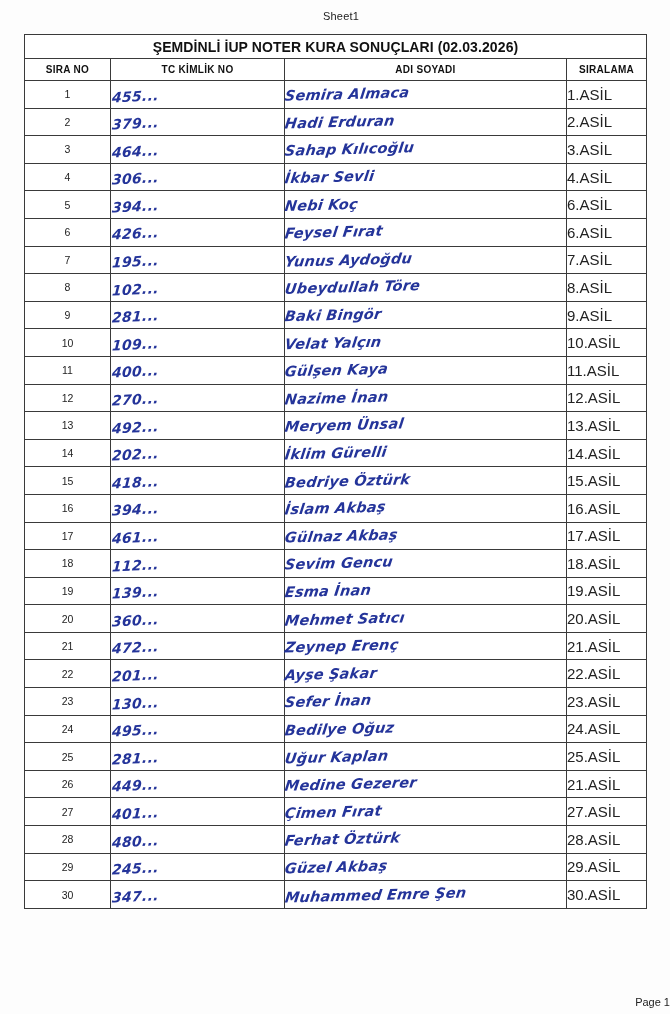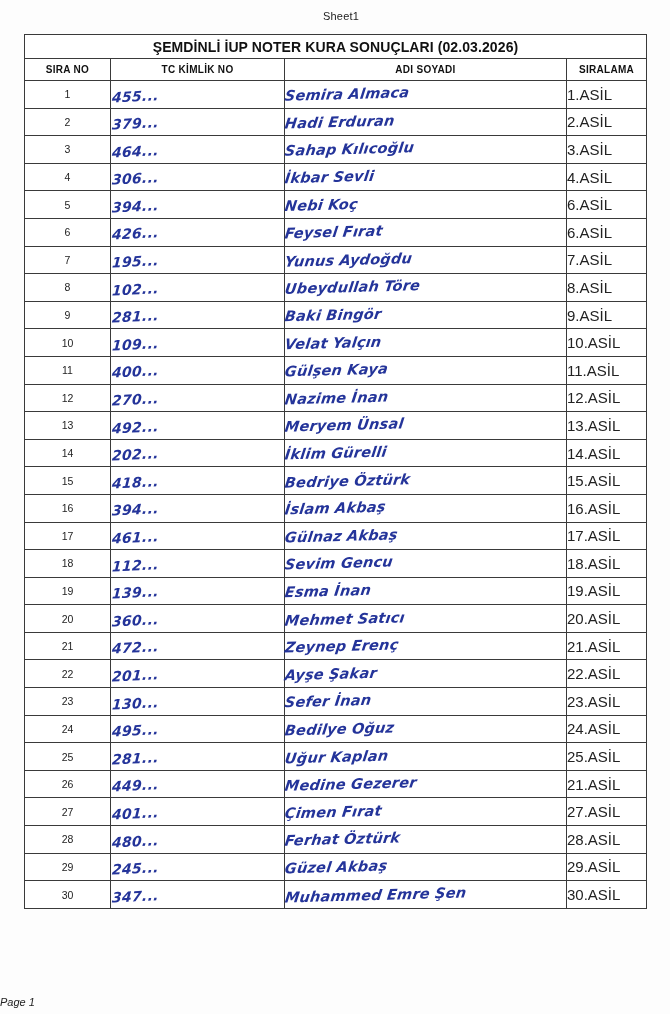--- a/index.html
+++ b/index.html
@@ -25,24 +25,23 @@
     color: #222;
     padding-top: 10px;
     letter-spacing: 0.2px;
     margin-left: 12px;
   }
   .page-footer {
     position: absolute;
     bottom: 6px;
     left: 0;
     width: 100%;
-    text-align: left;
+    text-align: right;
     font-size: 11px;
     color: #222;
-    font-style: italic;
   }
   .table-wrap {
     position: absolute;
     left: 24px;
     top: 34px;
     width: 622px;
   }
   table.kura {
     border-collapse: collapse;
     width: 622px;

